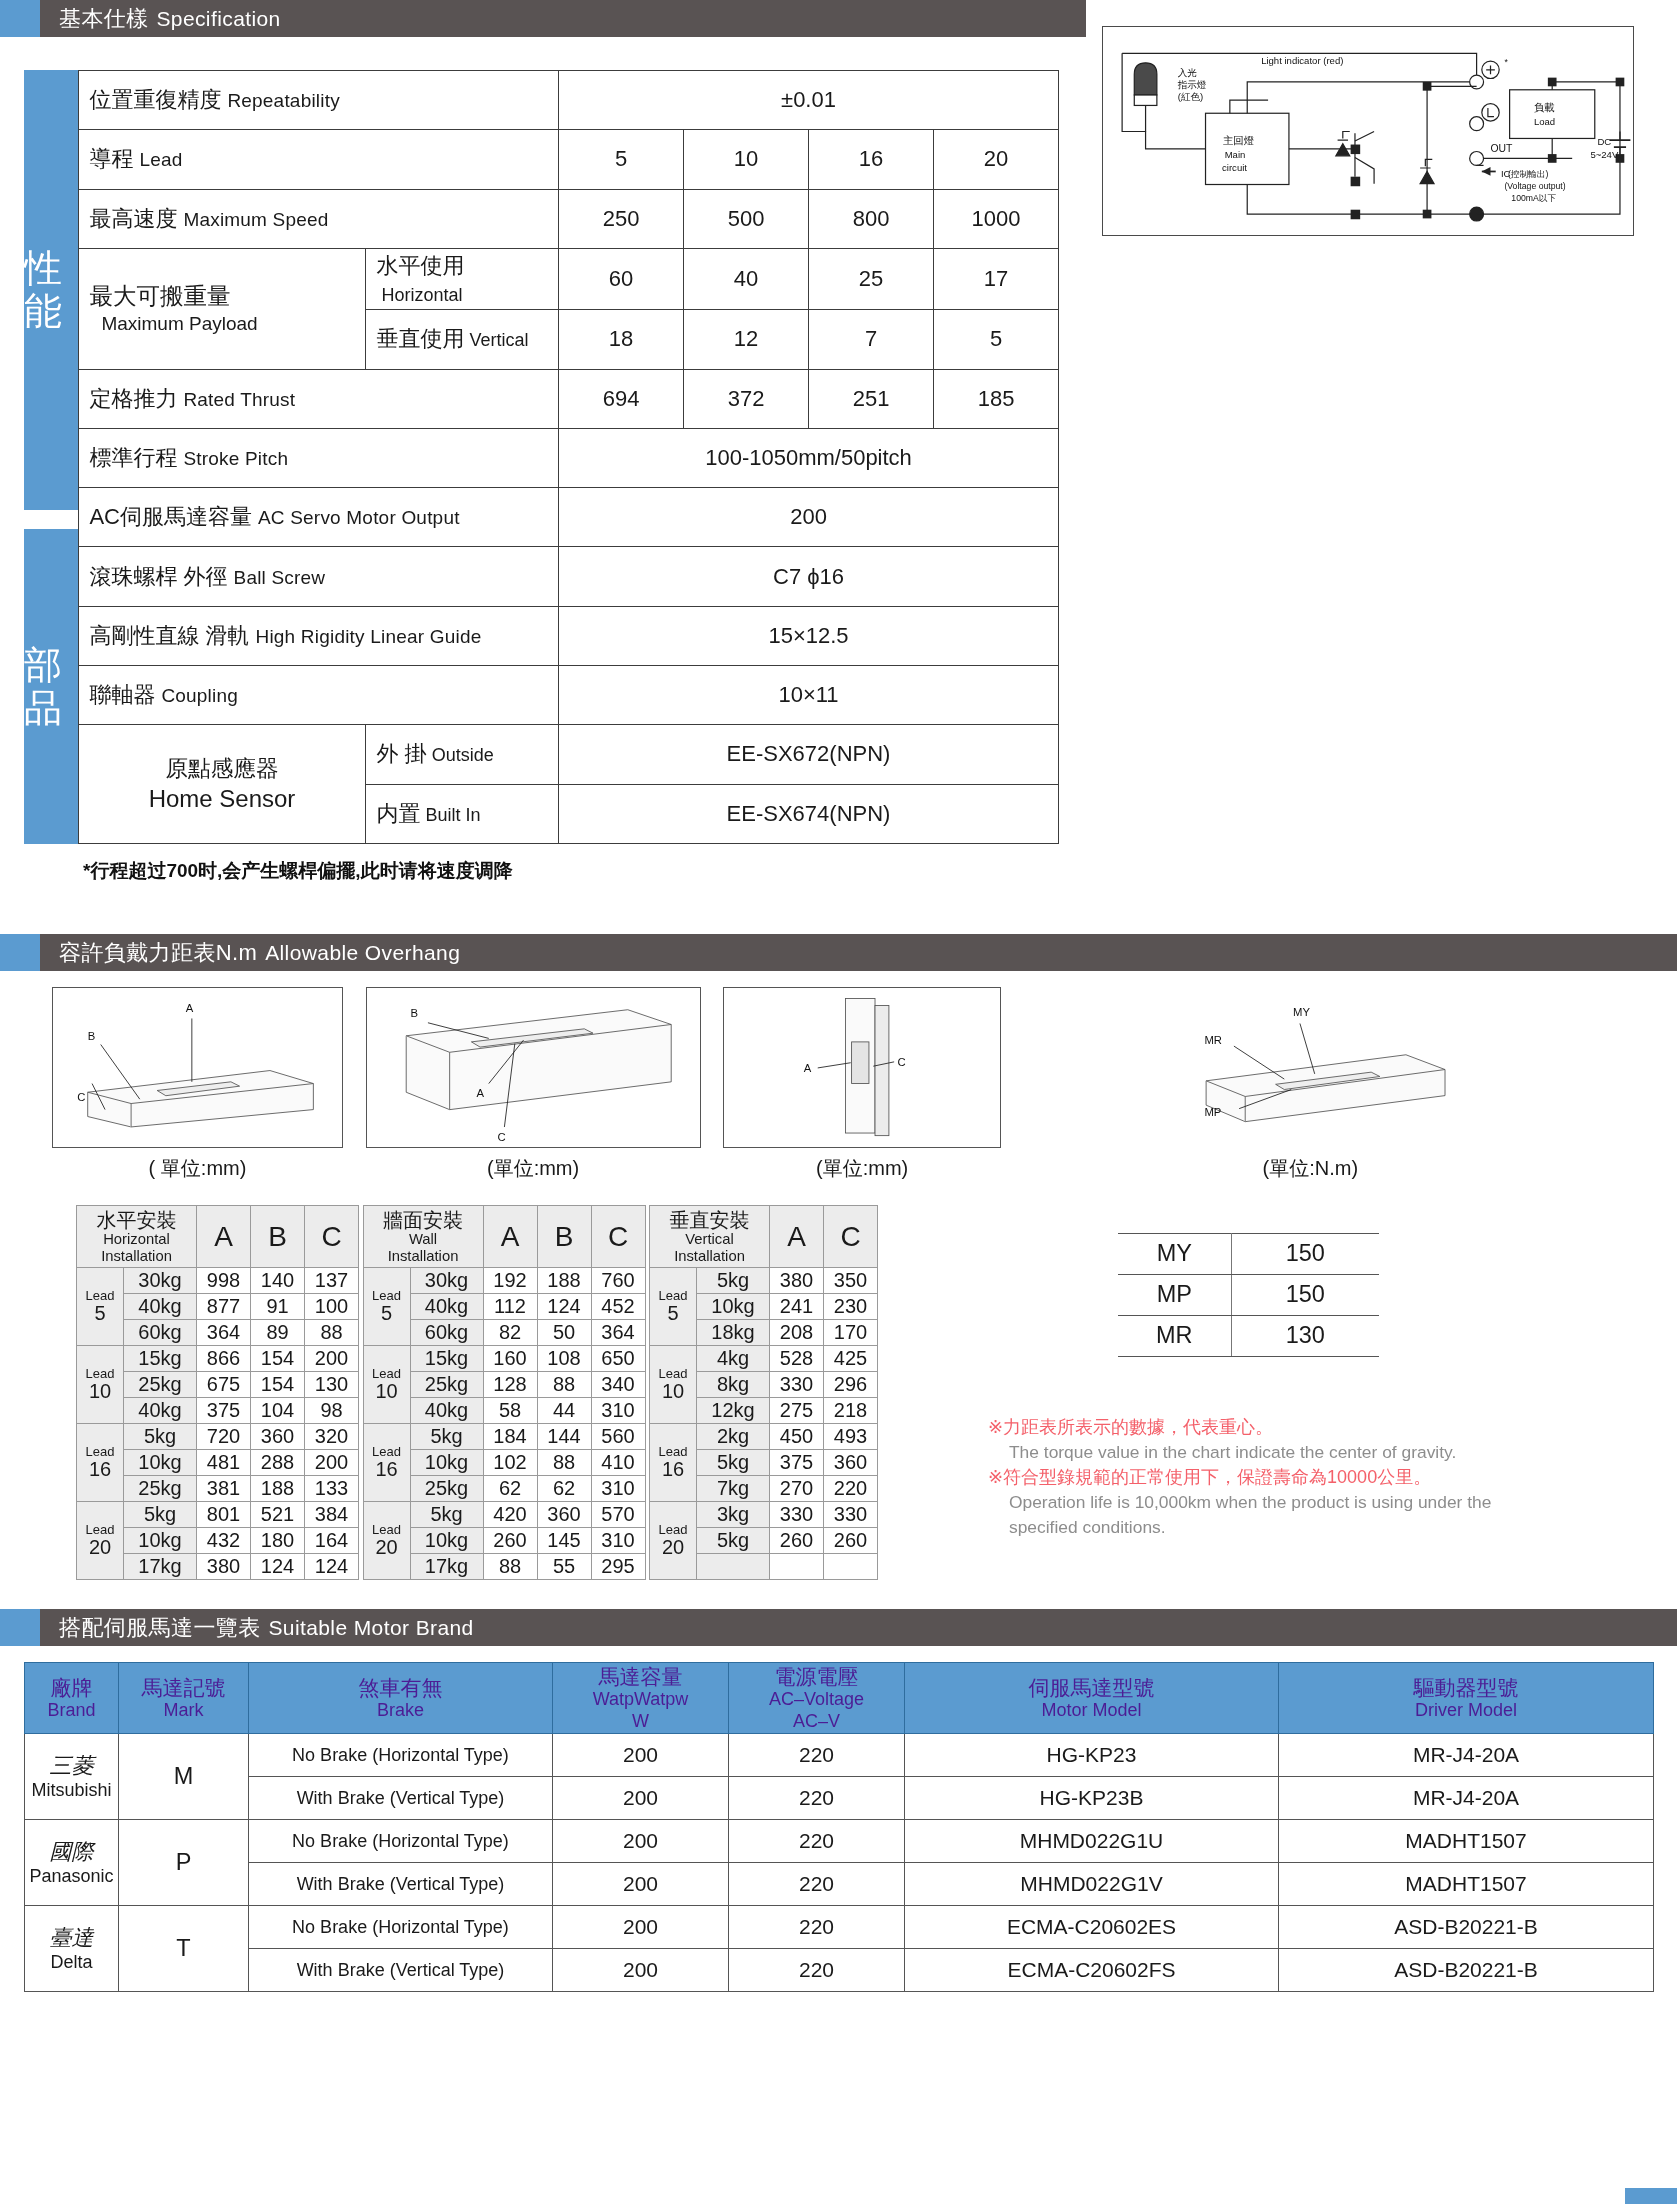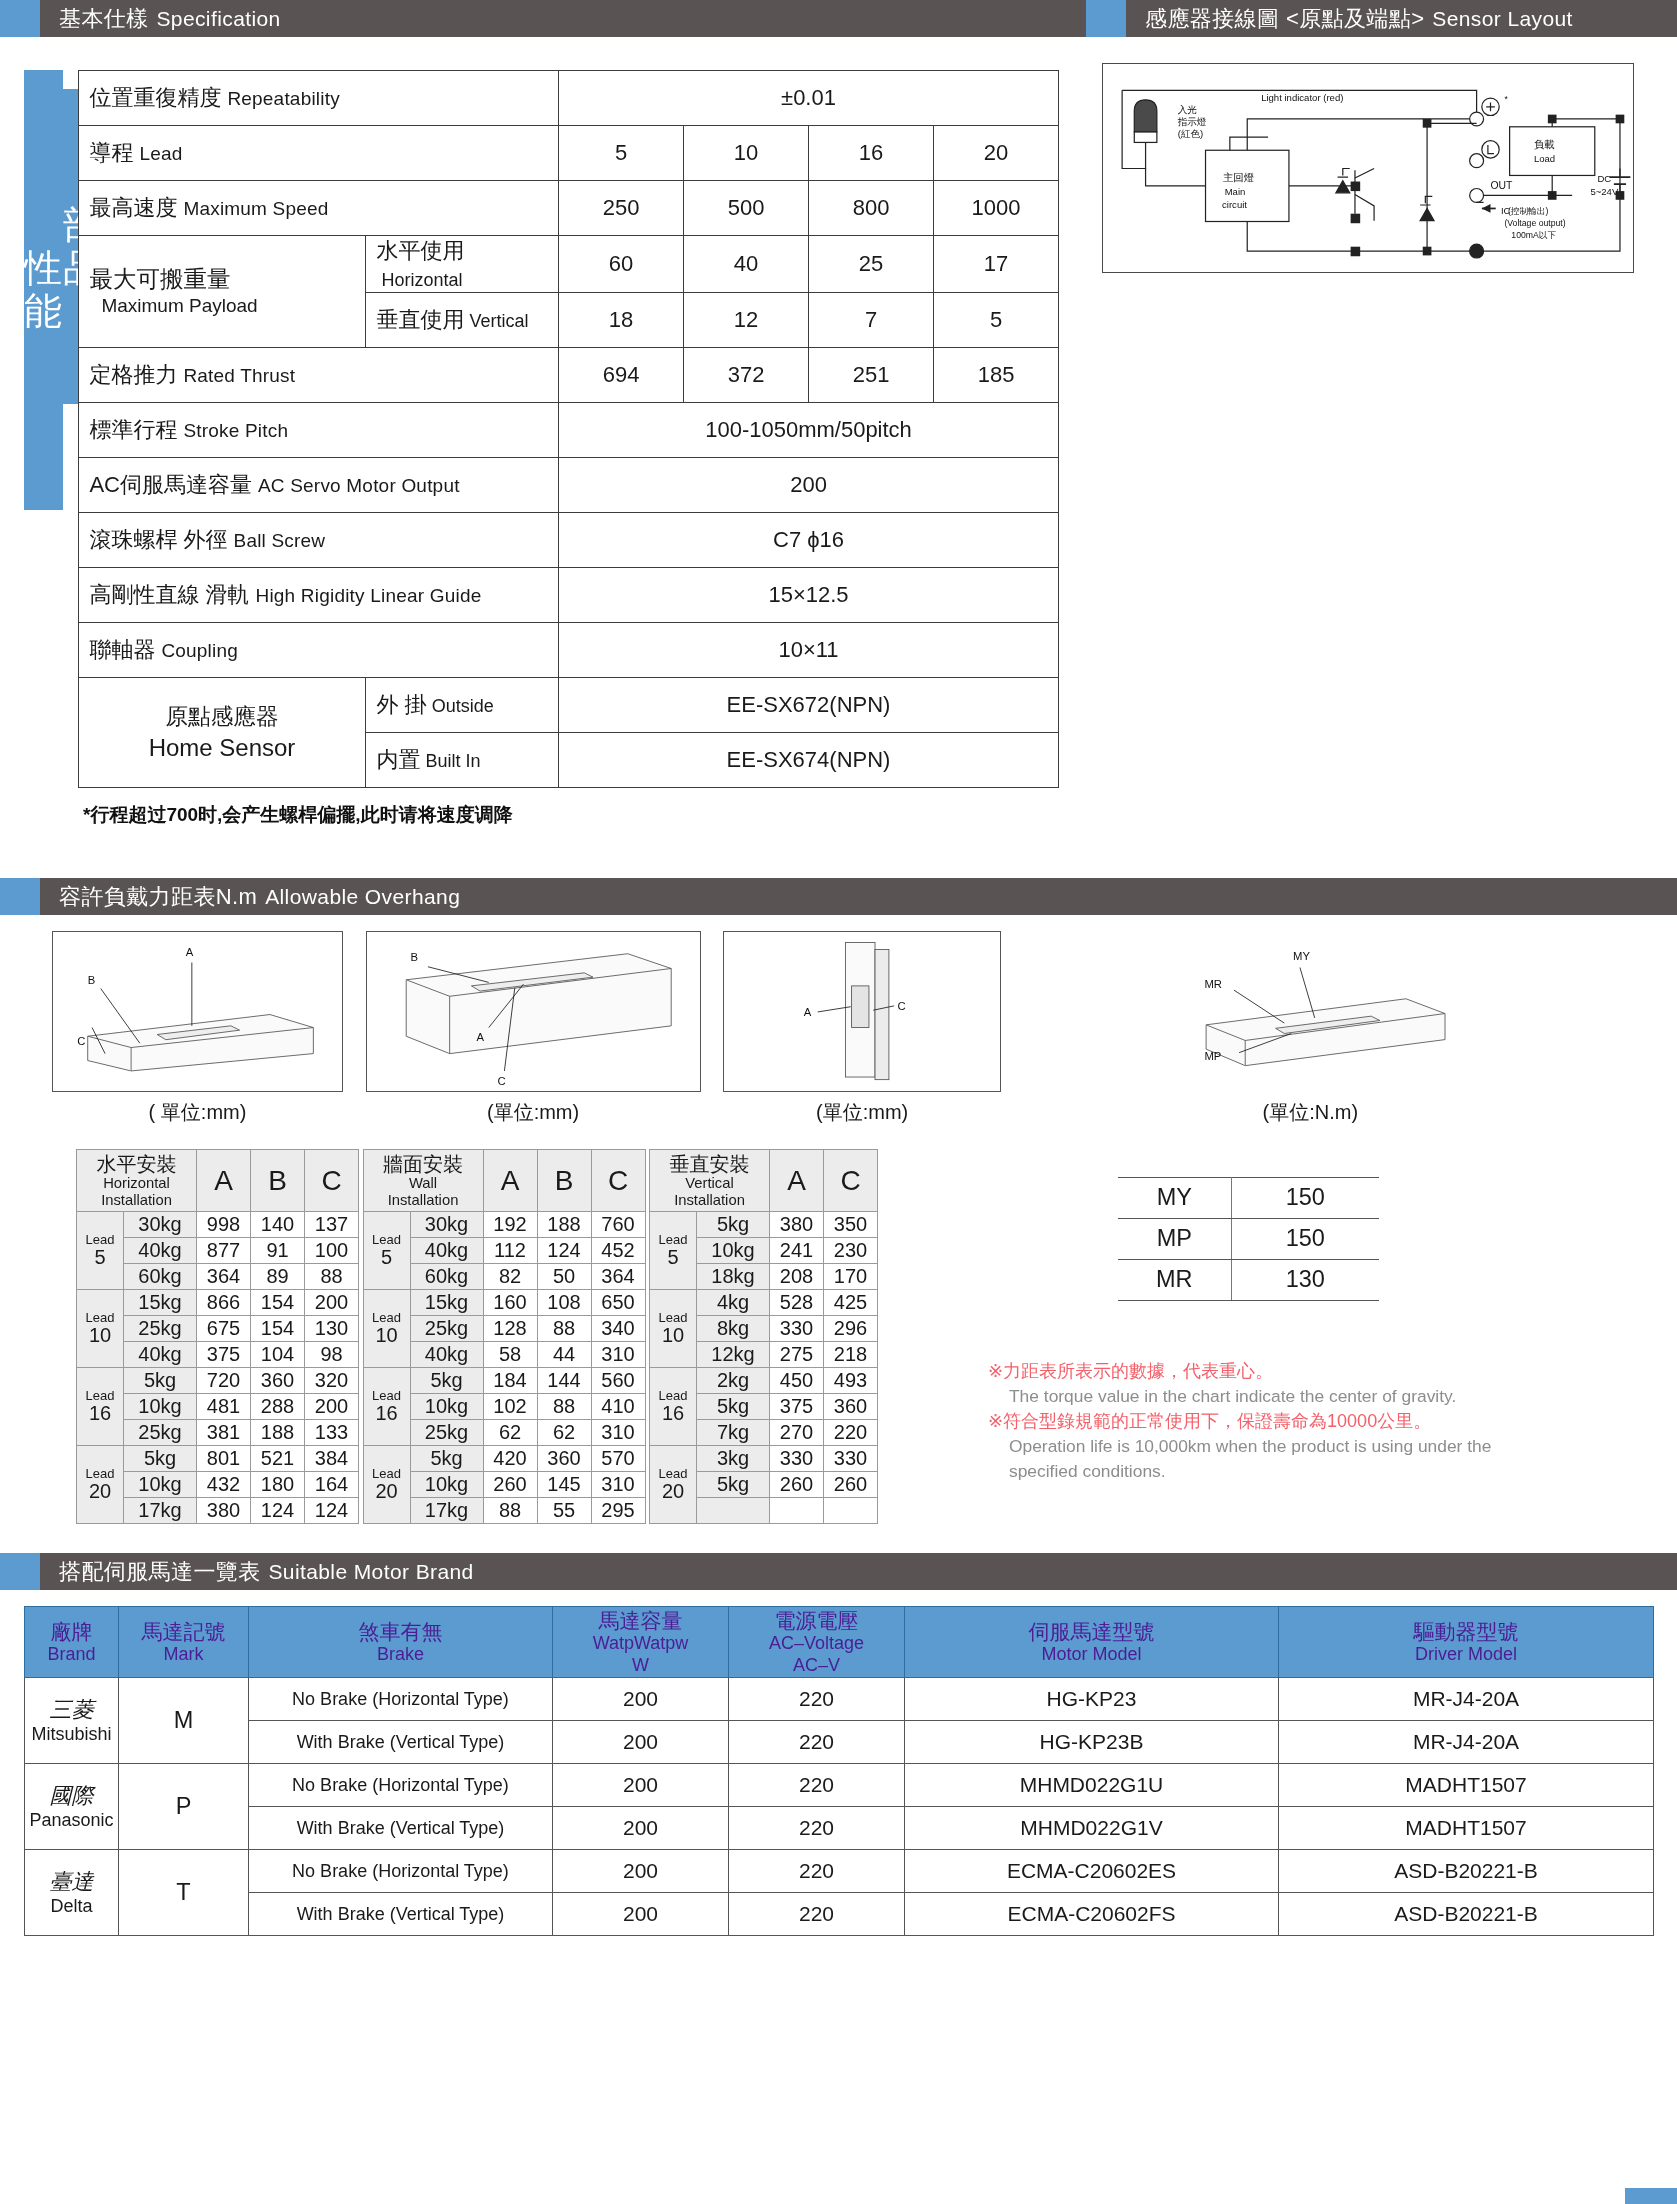--- a/index.html
+++ b/index.html
@@ -26,21 +26,21 @@
 
   
   #top { display:flex; padding:0; }
   #spec-wrap { width:1086px; }
   #sensor-wrap { width:591px; }
 
   
   .spec-outer { display:flex; margin:33px 0 0 24px; }
   .catcol {
     width:54px; flex:none;
-    display:flex; flex-direction:row;
+    display:flex; flex-direction:column;
   }
   .catcol .cat {
     background:#5b9bd0; color:#fff;
     font-size:38px; line-height:1.12;
     display:flex; flex-direction:column;
     align-items:center; justify-content:center;
     letter-spacing:0.9px;
   }
   .cat-perf { height:440px; }
   .cat-part { height:315px; margin-top:19px; }
@@ -299,27 +299,20 @@
             <td class="val" colspan="4">EE-SX674(NPN)</td>
           </tr>
         </tbody>
       </table>
     </div>
 
     <div class="note-star">*行程超过700时,会产生螺桿偏擺,此时请将速度调降</div>
   </div>
 
   <div id="sensor-wrap">
-    <div class="sec-head">
-      <div class="blue"></div>
-      <div class="grey">
-        <span>感應器接線圖 &lt;原點及端點&gt;</span>
-        <span class="en">Sensor Layout</span>
-      </div>
-    </div>
 
     <div class="sensor-box">
       <svg width="530" height="209" viewBox="0 0 610 240">
         <g stroke="#222" stroke-width="1.4" fill="none">
 
           <path d="M22 30 L430 30 L430 63"></path>
 
           <path d="M36 54 q0-13 13-13 q13 0 13 13 L62 78 L36 78 Z" fill="#4a4a4a" stroke="#222"></path>
           <rect x="36" y="78" width="26" height="12" fill="#fff" stroke="#222"></rect>
           <path d="M49 90 L49 120 L22 120 L22 30"></path>

